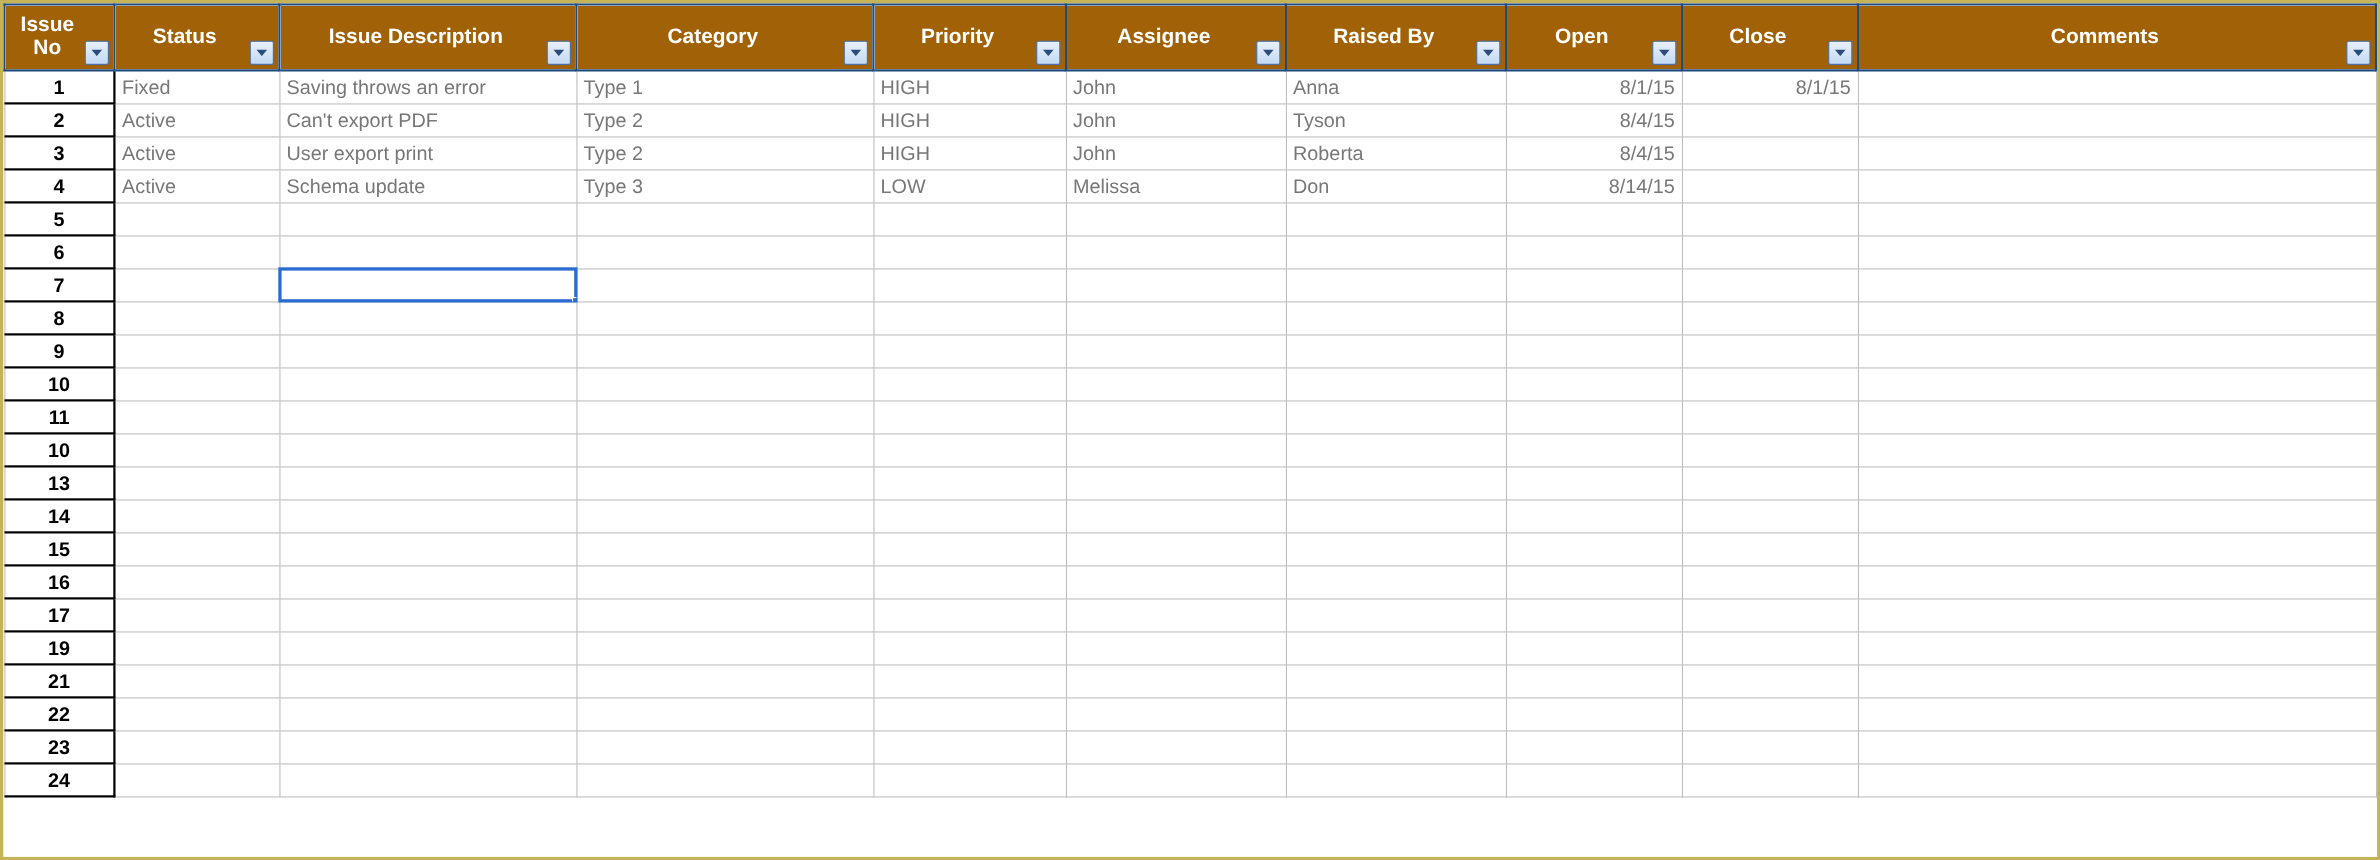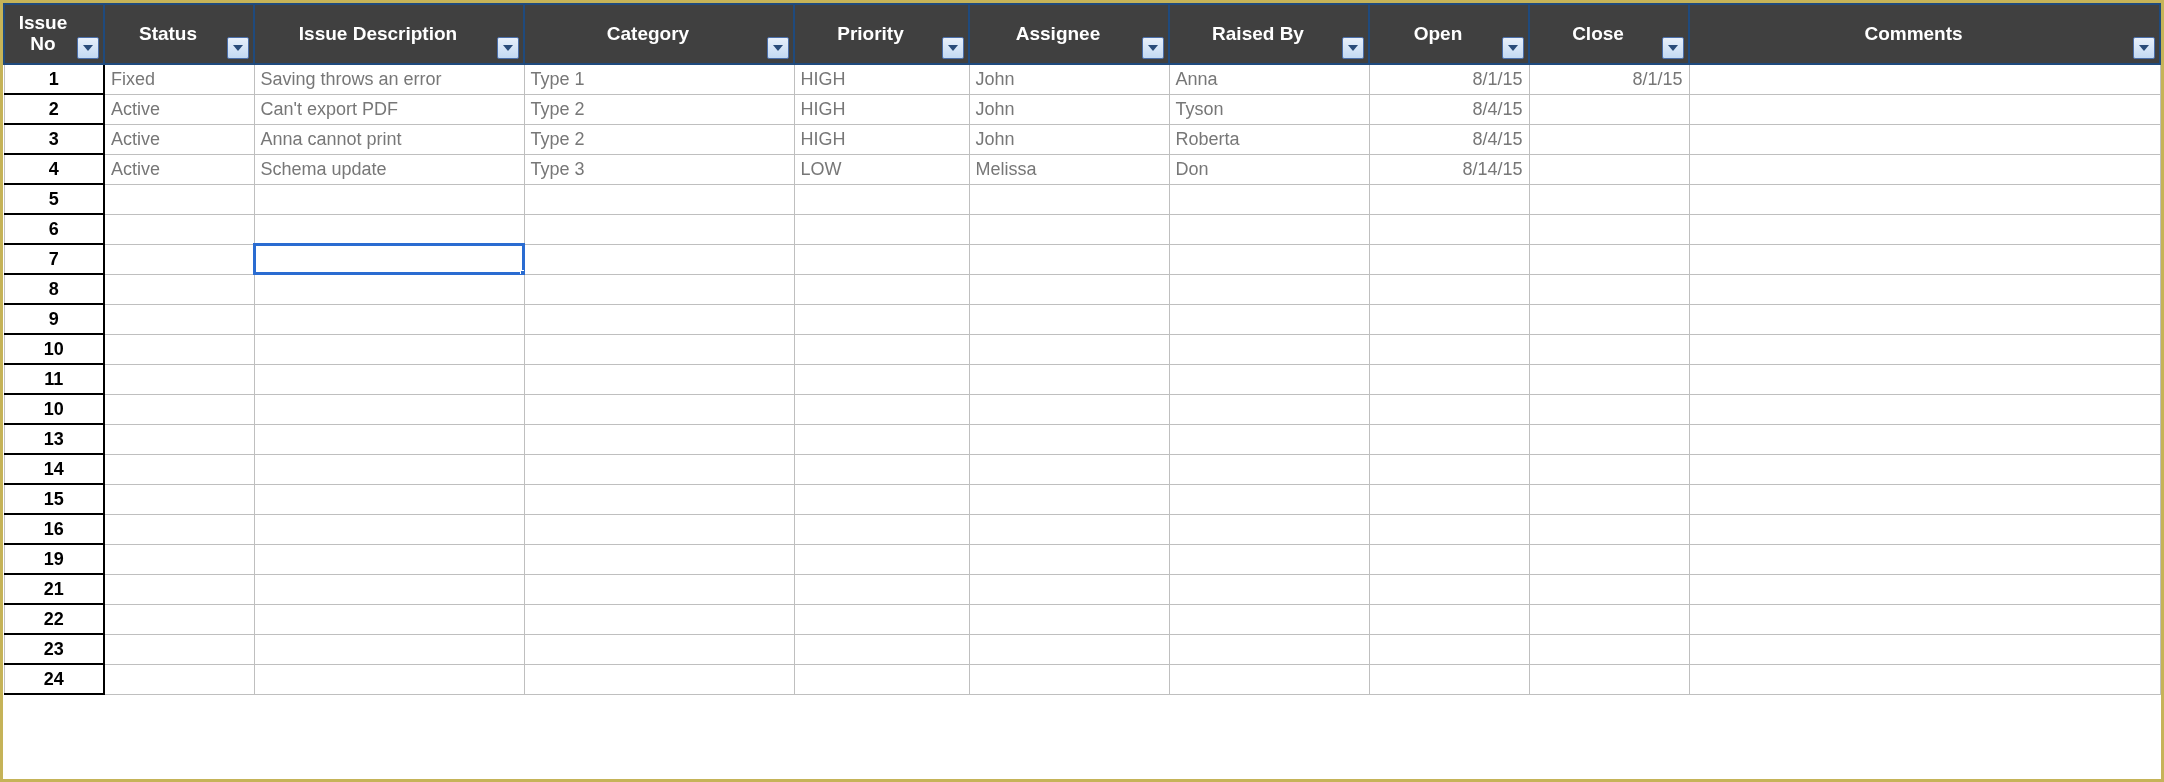--- a/index.html
+++ b/index.html
@@ -22,21 +22,21 @@
     table-layout: fixed;
   }
   th, td {
     border: 1px solid #bfbfbf;
     padding: 0;
     height: 30px;
     vertical-align: middle;
     position: relative;
   }
   thead th {
-    background: #404040;
+    background: #a16207;
     color: #ffffff;
     font-weight: bold;
     text-align: center;
     height: 60px;
     border: 2px solid #1f4a7d;
     font-size: 19px;
     line-height: 1.1;
     padding: 4px 28px 4px 6px;
   }
   .filter-btn {
@@ -194,21 +194,21 @@
           <td>HIGH</td>
           <td>John</td>
           <td>Tyson</td>
           <td class="num">8/4/15</td>
           <td class="num"></td>
           <td></td>
         </tr>
         <tr>
           <td class="rownum">3</td>
           <td>Active</td>
-          <td>Anna cannot print</td>
+          <td>User export print</td>
           <td>Type 2</td>
           <td>HIGH</td>
           <td>John</td>
           <td>Roberta</td>
           <td class="num">8/4/15</td>
           <td class="num"></td>
           <td></td>
         </tr>
         <tr>
           <td class="rownum">4</td>
@@ -362,20 +362,32 @@
           <td></td>
           <td></td>
           <td></td>
           <td></td>
           <td></td>
           <td class="num"></td>
           <td class="num"></td>
           <td></td>
         </tr>
         <tr>
+          <td class="rownum">17</td>
+          <td></td>
+          <td></td>
+          <td></td>
+          <td></td>
+          <td></td>
+          <td></td>
+          <td class="num"></td>
+          <td class="num"></td>
+          <td></td>
+        </tr>
+        <tr>
           <td class="rownum">19</td>
           <td></td>
           <td></td>
           <td></td>
           <td></td>
           <td></td>
           <td></td>
           <td class="num"></td>
           <td class="num"></td>
           <td></td>

